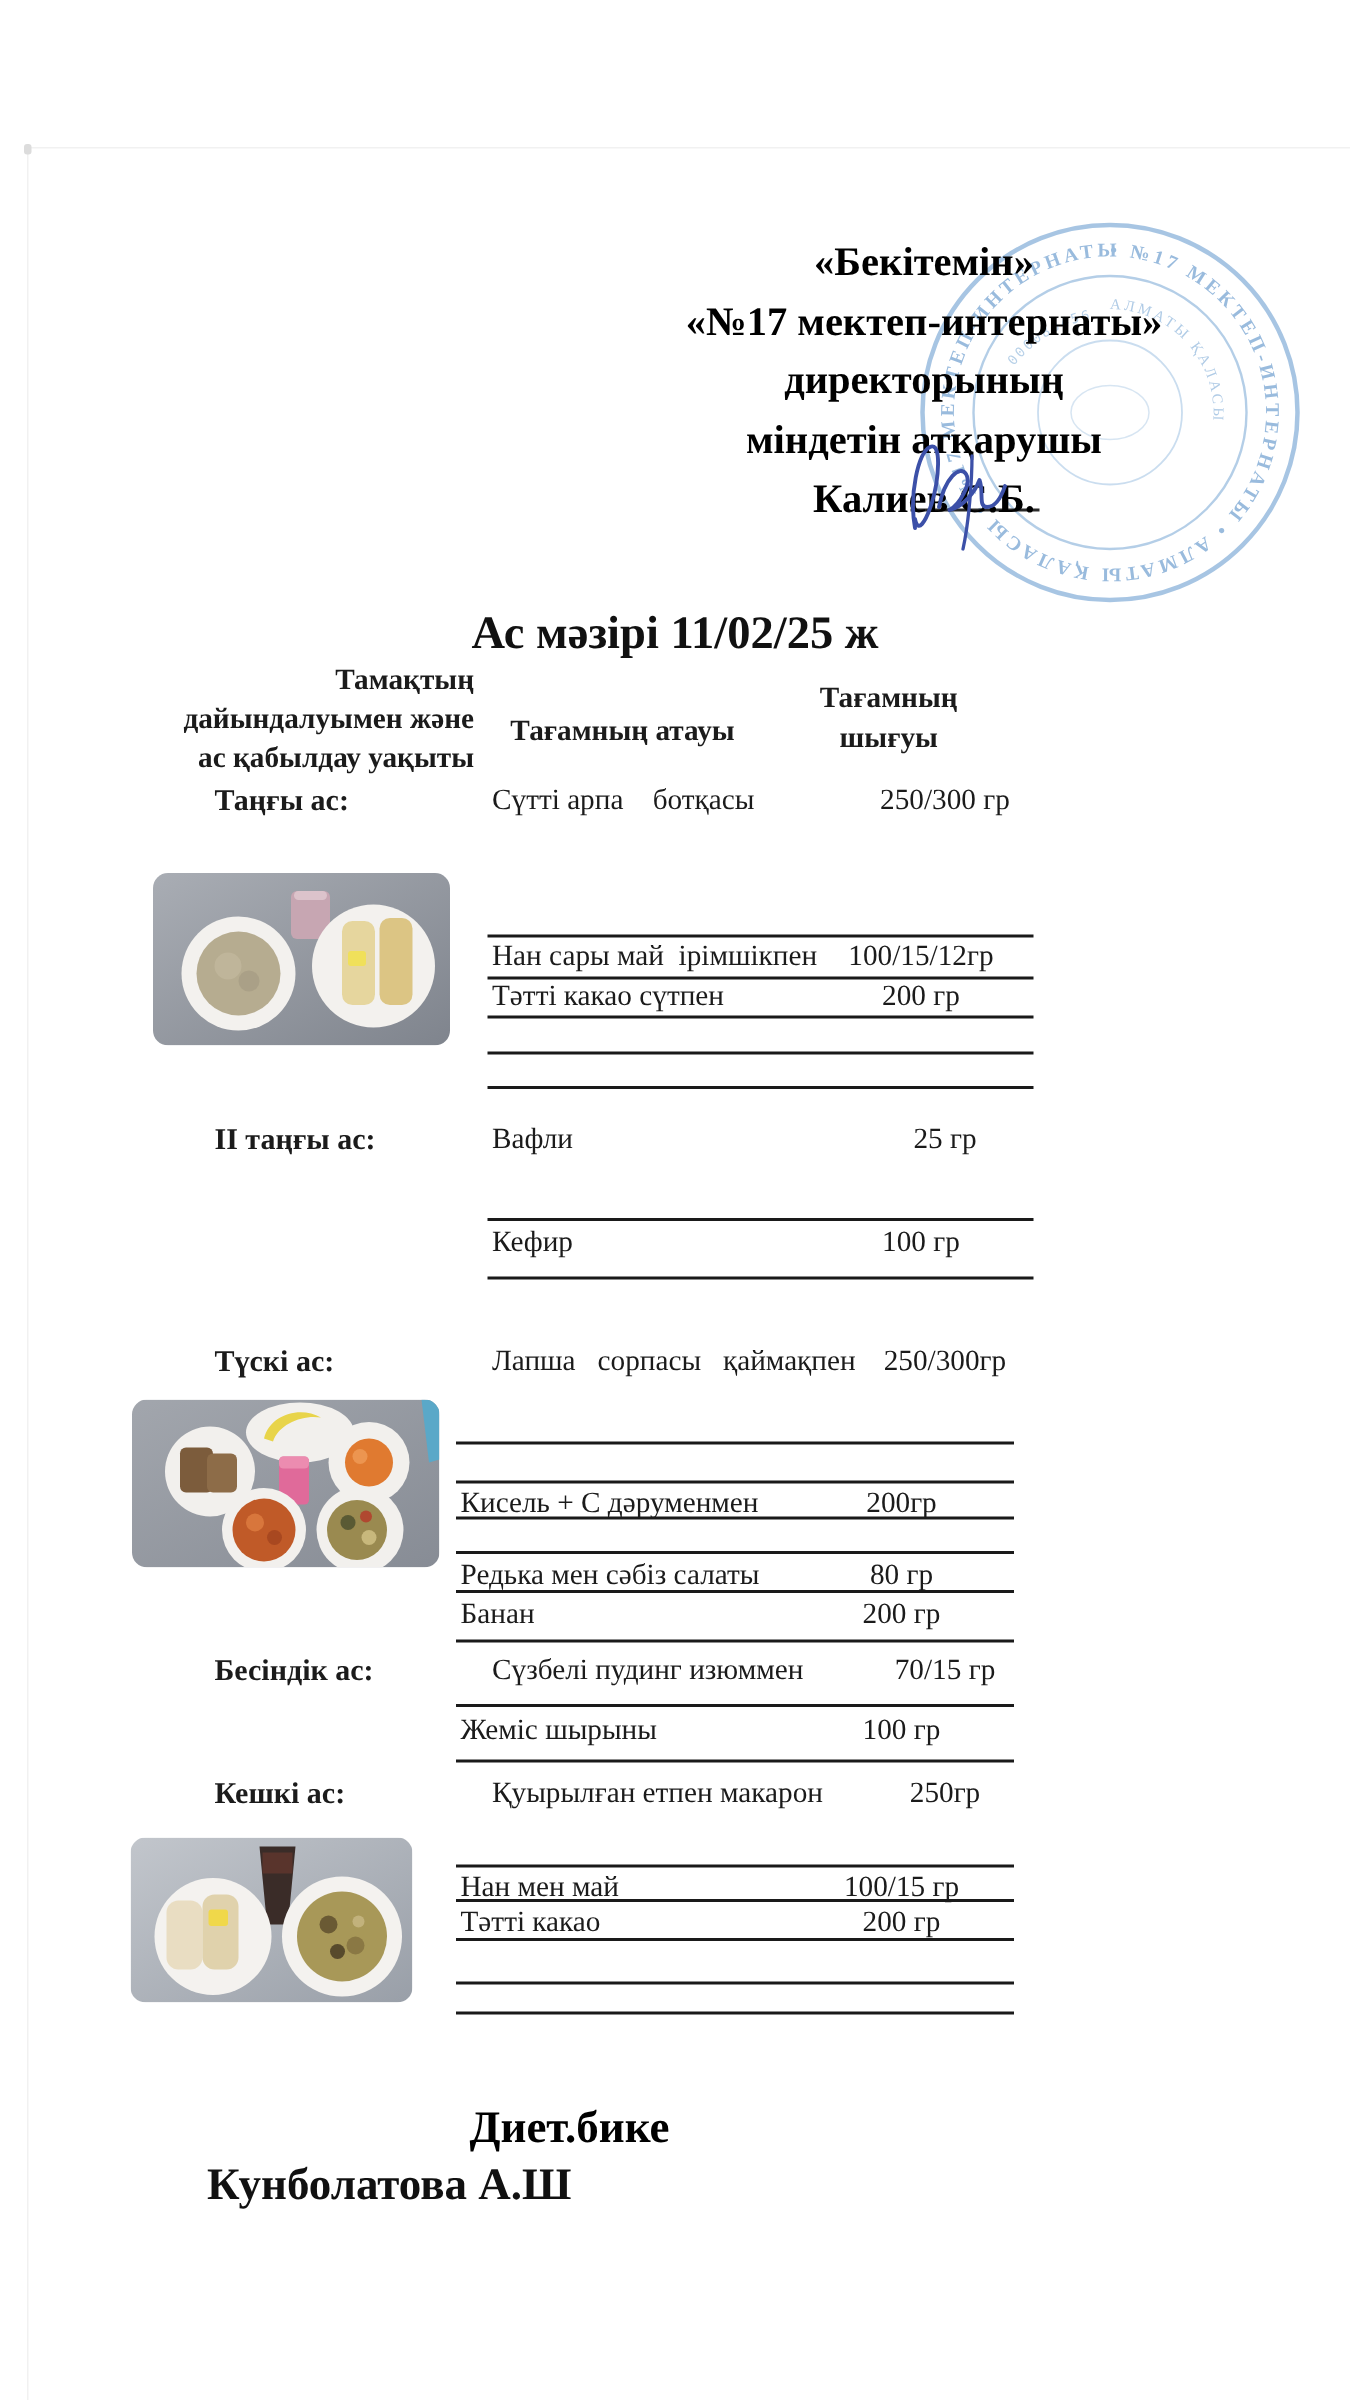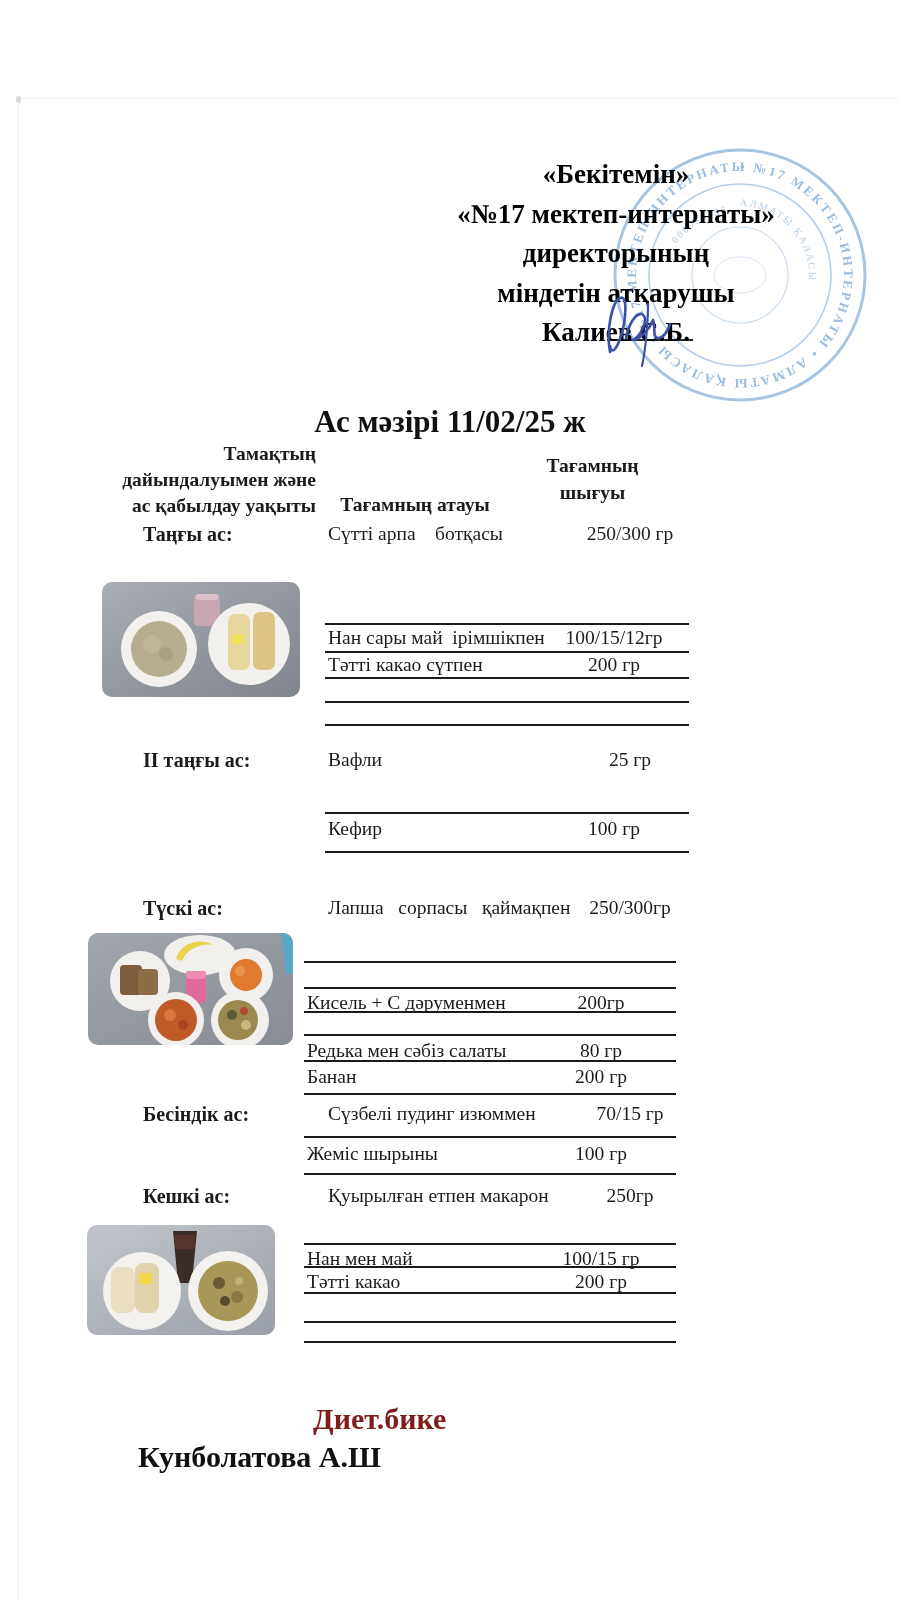--- a/index.html
+++ b/index.html
@@ -16,21 +16,21 @@
     font-weight:bold;font-size:27px;line-height:39.5px;color:#000000;z-index:3;}
   .stamp{position:absolute;left:606px;top:148px;z-index:1;}
   .sig-underline{position:absolute;left:607px;top:339px;width:86px;height:2px;background:#2a2a2a;z-index:2;}
   .signature{position:absolute;left:596px;top:286px;z-index:4;}
 
   
   .title{position:absolute;top:404px;left:0;width:900px;text-align:center;
     font-size:31px;font-weight:bold;color:#111;}
   .ch1{position:absolute;top:441px;left:116px;width:200px;text-align:right;
     font-weight:bold;font-size:19.5px;line-height:26px;}
-  .ch2{position:absolute;top:494px;left:330px;width:170px;text-align:center;
+  .ch2{position:absolute;top:477px;left:330px;width:170px;text-align:center;
     font-weight:bold;font-size:19.5px;}
   .ch3{position:absolute;top:452px;left:520px;width:145px;text-align:center;
     font-weight:bold;font-size:19.5px;line-height:27px;}
 
   
   .mrow{position:absolute;left:0;width:720px;height:26px;font-size:19.5px;}
   .ml{position:absolute;left:143px;font-weight:bold;font-size:20px;white-space:pre;}
   .md{position:absolute;left:328px;white-space:pre;}
   .ma{position:absolute;left:545px;width:170px;text-align:center;white-space:pre;}
 
@@ -39,21 +39,21 @@
   .trow .dish{position:absolute;left:3px;white-space:pre;}
   .trow .amt{position:absolute;right:0;width:150px;text-align:center;white-space:pre;}
   .ga{left:325px;width:364px;}
   .gb{left:304px;width:372px;}
   .rl{position:absolute;height:2px;background:#1a1a1a;}
 
   
   .photo{position:absolute;border-radius:10px;overflow:hidden;}
 
   
-  .f1{position:absolute;top:1402px;left:313px;font-size:30px;font-weight:bold;color:#7f1d1d;}
+  .f1{position:absolute;top:1402px;left:313px;font-size:30px;font-weight:bold;color:#000000;}
   .f2{position:absolute;top:1440px;left:138px;font-size:30px;font-weight:bold;color:#111;}
 </style>
 </head>
 <body>
 
 <div class="canvas">
 
   <div class="scan-top"></div>
   <div class="scan-left"></div>
   <div class="speck"></div>

